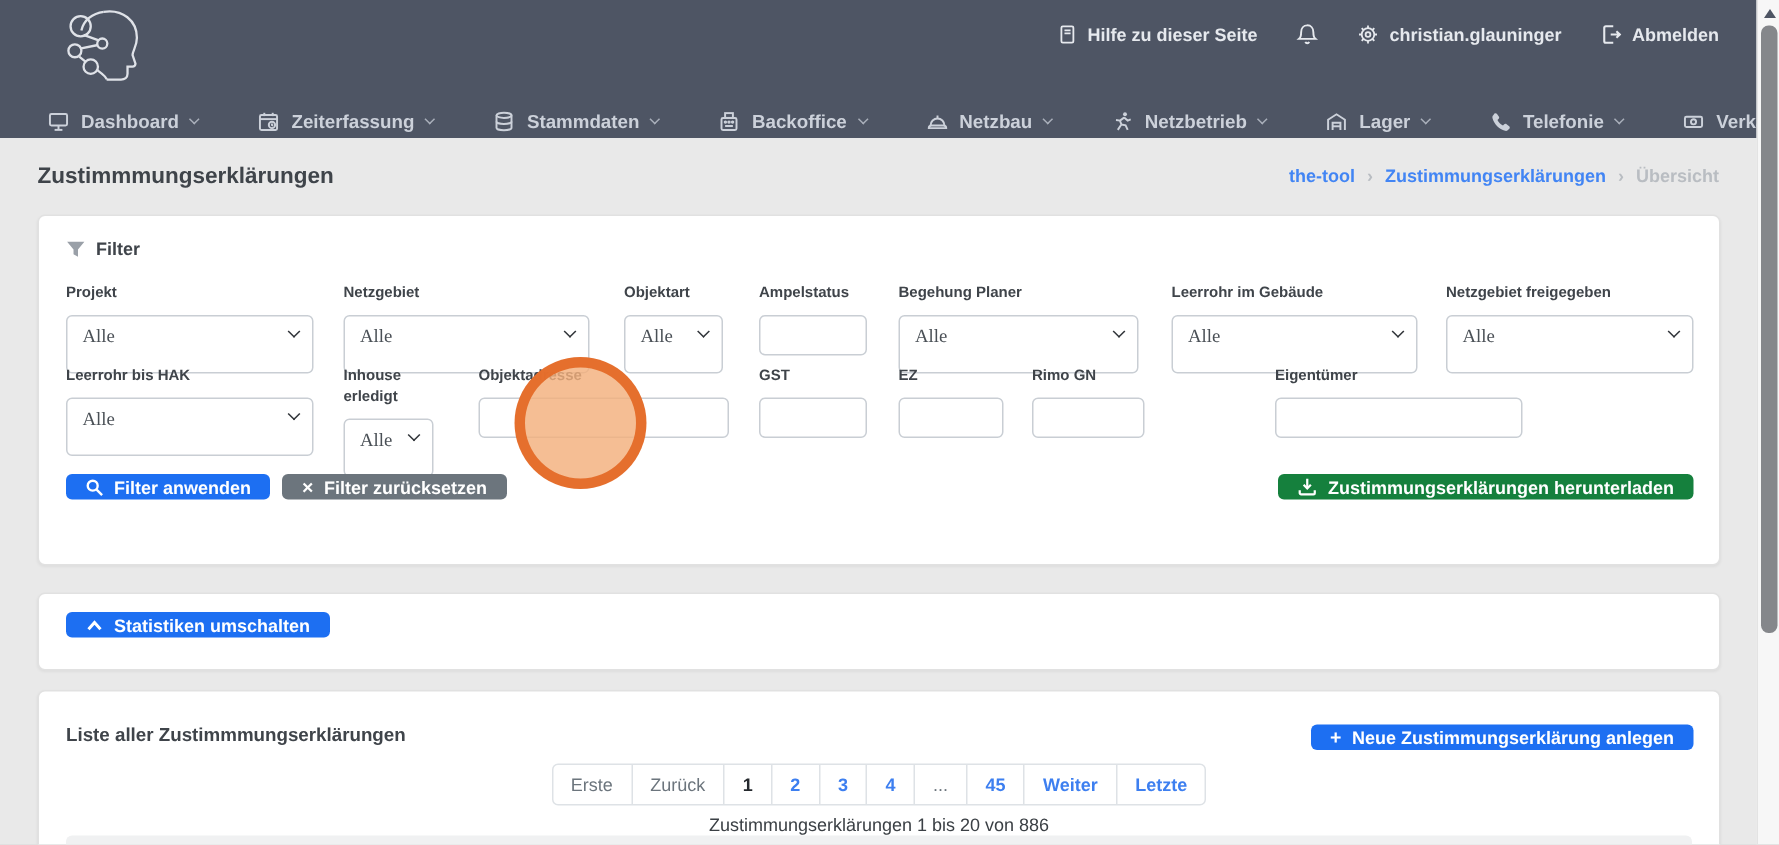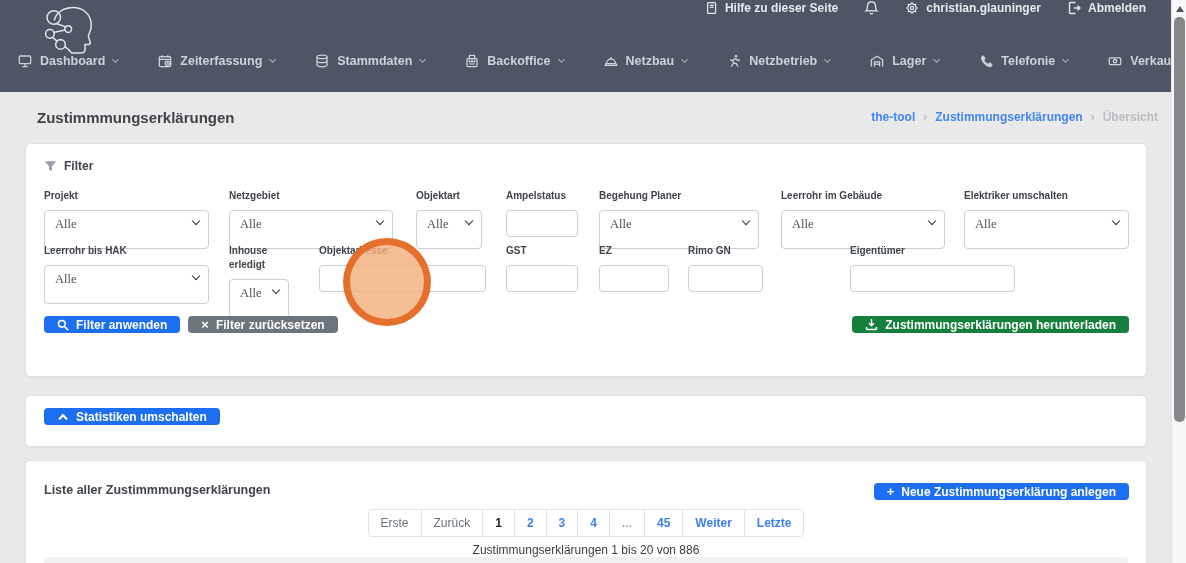--- a/index.html
+++ b/index.html
@@ -3,29 +3,29 @@
 <meta charset="utf-8">
 <style>
   * { margin:0; padding:0; box-sizing:border-box; }
   body { background:#cfcfcf; font-family:"Liberation Sans", sans-serif; }
   .viewport { position:relative; width:1186px; height:563px; background:#e9e9e9; overflow:hidden; }
 
   
   .topnav { position:absolute; top:0; left:0; width:100%; height:92px; background:#4e5564; z-index:2; }
   .topnav-upper { height:54px; display:flex; align-items:flex-start; justify-content:space-between; padding:0 40px 0 42px; }
   .logo { margin-top:5px; }
-  .topnav-utils { display:flex; align-items:center; gap:26px; }
+  .topnav-utils { display:flex; align-items:center; gap:26px; margin-top:15px; }
   .util-item { display:flex; align-items:center; gap:7px; color:#e6e9ee; font-size:12px; font-weight:bold; cursor:pointer; }
-  .topnav-menu { display:flex; align-items:flex-start; gap:40px; padding:0 18px; height:34px; }
+  .topnav-menu { display:flex; align-items:flex-end; gap:40px; padding:0 32px; height:34px; }
   .menu-item { display:flex; align-items:center; gap:8px; color:#ccd1da; font-size:12.5px; font-weight:bold; cursor:pointer; white-space:nowrap; }
   .chev-down { width:5px; height:5px; border-right:1.6px solid #aab0bb; border-bottom:1.6px solid #aab0bb; transform:rotate(45deg); margin-top:-3px; }
   .nav-ic { flex:0 0 auto; }
 
   
-  .page-header { position:absolute; top:92px; left:12px; width:1171px; height:50px; display:flex; align-items:center; justify-content:space-between; padding:0 25px; }
+  .page-header { position:absolute; top:92px; left:0; width:1171px; height:50px; display:flex; align-items:center; justify-content:space-between; padding:0 25px; }
   .page-title { font-size:15px; font-weight:bold; color:#3f444a; }
   .breadcrumb { display:flex; align-items:center; gap:8px; font-size:12px; font-weight:bold; }
   .bc-link { color:#4285f4; cursor:pointer; }
   .bc-sep { color:#b9bdc2; }
   .bc-current { color:#b9bdc2; }
 
   
   .card { position:absolute; left:25px; width:1122px; background:#fff; border:1px solid #e1e1e1; border-radius:5px; box-shadow:0 1px 2px rgba(0,0,0,.05); }
   .filter-card { top:143px; height:234px; }
   .stats-card { top:395px; height:52px; }
@@ -240,21 +240,21 @@
     </div>
     <div class="ffield" style="left:573px; top:45px; width:160px;">
       <label>Begehung Planer</label>
       <div class="select-wrap"><select><option>Alle</option></select><span class="chev"></span></div>
     </div>
     <div class="ffield" style="left:755px; top:45px; width:164px;">
       <label>Leerrohr im Gebäude</label>
       <div class="select-wrap"><select><option>Alle</option></select><span class="chev"></span></div>
     </div>
     <div class="ffield" style="left:938px; top:45px; width:165px;">
-      <label>Elektriker umschalten</label>
+      <label>Netzgebiet freigegeben</label>
       <div class="select-wrap"><select><option>Alle</option></select><span class="chev"></span></div>
     </div>
 
     <div class="ffield" style="left:18px; top:100px; width:165px;">
       <label>Leerrohr bis HAK</label>
       <div class="select-wrap"><select><option>Alle</option></select><span class="chev"></span></div>
     </div>
     <div class="ffield" style="left:203px; top:100px; width:70px;">
       <label>Inhouse erledigt</label>
       <div class="select-wrap" style="width:60px;"><select><option>Alle</option></select><span class="chev"></span></div>

